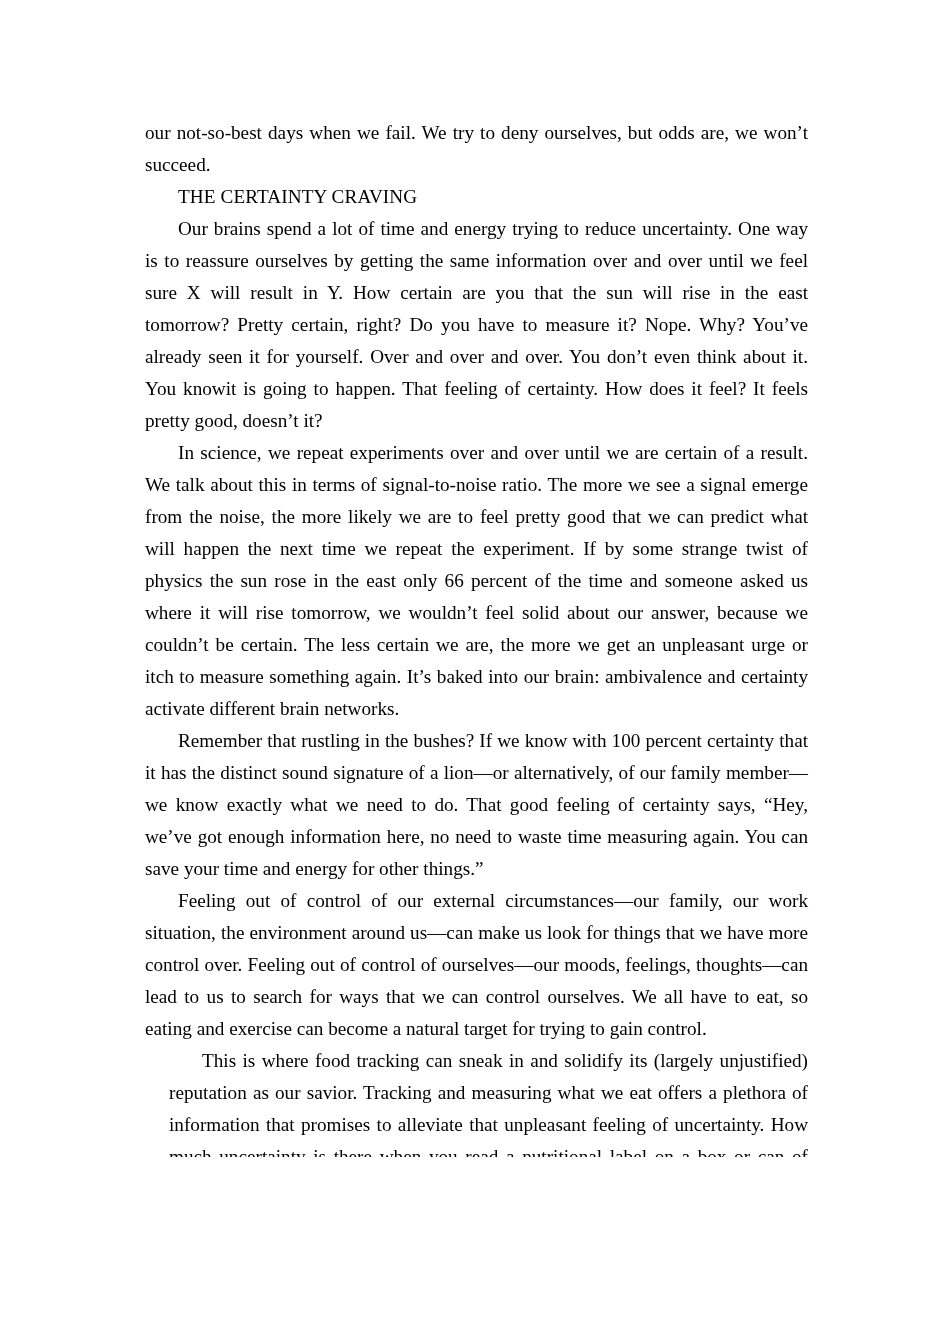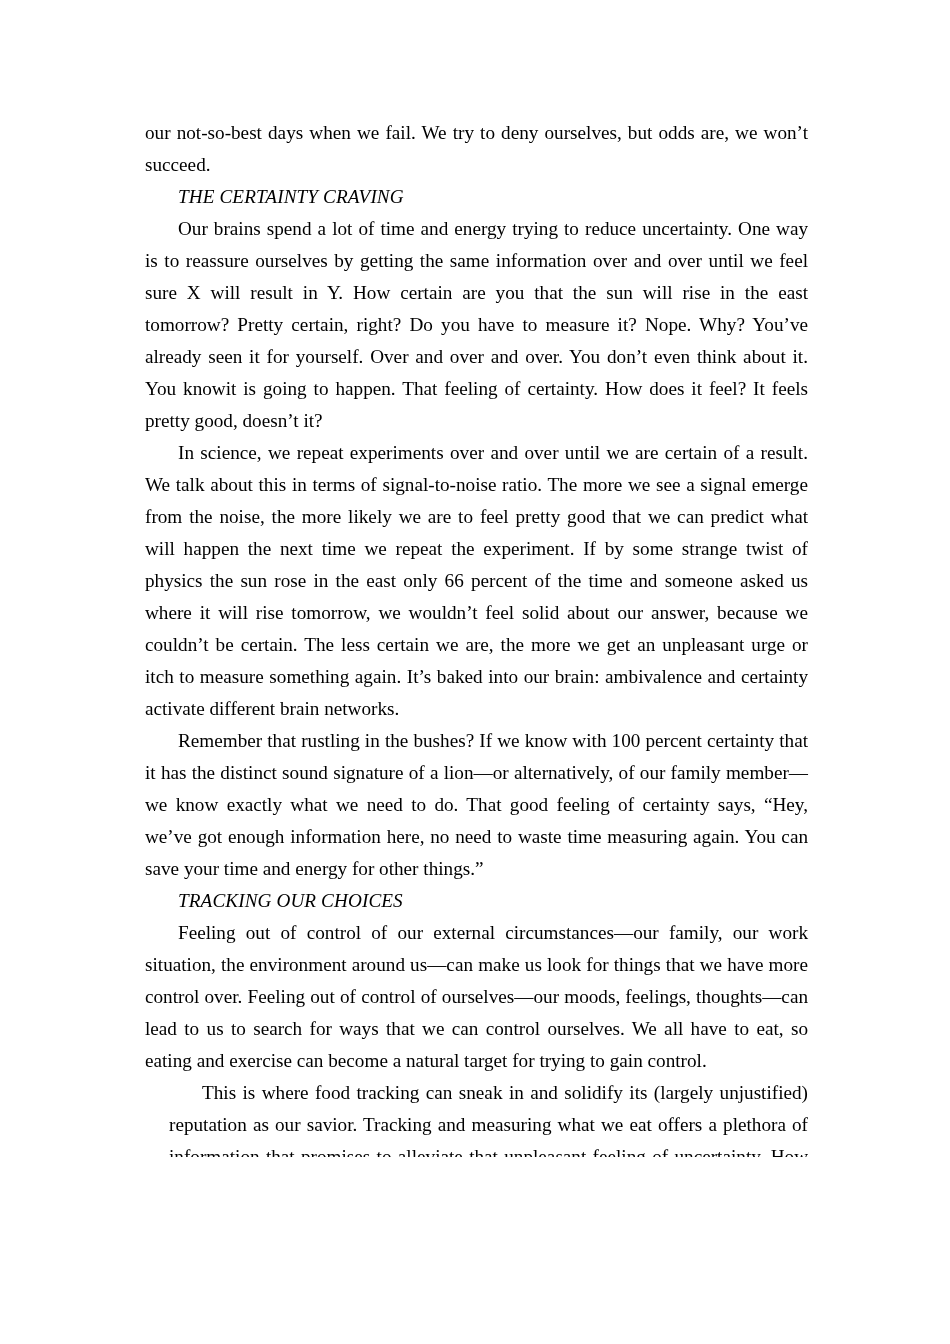--- a/index.html
+++ b/index.html
@@ -41,21 +41,20 @@
     margin-left: 24px;
   }
   .heading {
     margin: 0;
     font-size: 19.2px;
     line-height: 32px;
     font-weight: normal;
     text-align: left;
     text-indent: 33px;
     letter-spacing: 0.1px;
-    font-style: italic;
   }
   .page-number {
     position: absolute;
     left: 145px;
     width: 663px;
     top: 1243px;
     text-align: center;
     font-size: 15px;
     line-height: 20px;
     color: #000000;
@@ -71,21 +70,20 @@
     <p class="para no-indent">our not-so-best days when we fail. We try to deny ourselves, but odds are, we won’t succeed.</p>
 
     <h2 class="heading">THE CERTAINTY CRAVING</h2>
 
     <p class="para">Our brains spend a lot of time and energy trying to reduce uncertainty. One way is to reassure ourselves by getting the same information over and over until we feel sure X will result in Y. How certain are you that the sun will rise in the east tomorrow? Pretty certain, right? Do you have to measure it? Nope. Why? You’ve already seen it for yourself. Over and over and over. You don’t even think about it. You knowit is going to happen. That feeling of certainty. How does it feel? It feels pretty good, doesn’t it?</p>
 
     <p class="para">In science, we repeat experiments over and over until we are certain of a result. We talk about this in terms of signal-to-noise ratio. The more we see a signal emerge from the noise, the more likely we are to feel pretty good that we can predict what will happen the next time we repeat the experiment. If by some strange twist of physics the sun rose in the east only 66 percent of the time and someone asked us where it will rise tomorrow, we wouldn’t feel solid about our answer, because we couldn’t be certain. The less certain we are, the more we get an unpleasant urge or itch to measure something again. It’s baked into our brain: ambivalence and certainty activate different brain networks.</p>
 
     <p class="para">Remember that rustling in the bushes? If we know with 100 percent certainty that it has the distinct sound signature of a lion—or alternatively, of our family member—we know exactly what we need to do. That good feeling of certainty says, “Hey, we’ve got enough information here, no need to waste time measuring again. You can save your time and energy for other things.”</p>
 
-    <h2 class="heading">TRACKING OUR CHOICES</h2>
 
     <p class="para">Feeling out of control of our external circumstances—our family, our work situation, the environment around us—can make us look for things that we have more control over. Feeling out of control of ourselves—our moods, feelings, thoughts—can lead to us to search for ways that we can control ourselves. We all have to eat, so eating and exercise can become a natural target for trying to gain control.</p>
 
     <p class="para">This is where food tracking can sneak in and solidify its (largely unjustified) reputation as our savior. Tracking and measuring what we eat offers a plethora of information that promises to alleviate that unpleasant feeling of uncertainty. How much uncertainty is there when you read a nutritional label on a box or can of food?</p>
 
   </div>
 
 
 </div>
 

